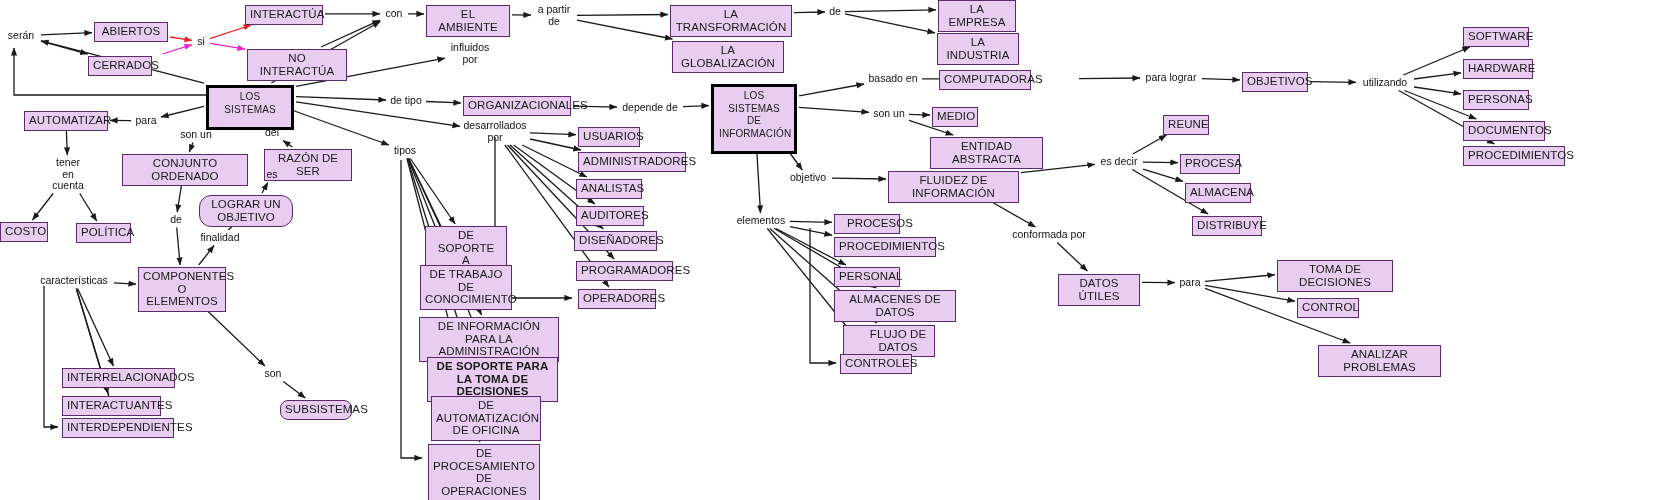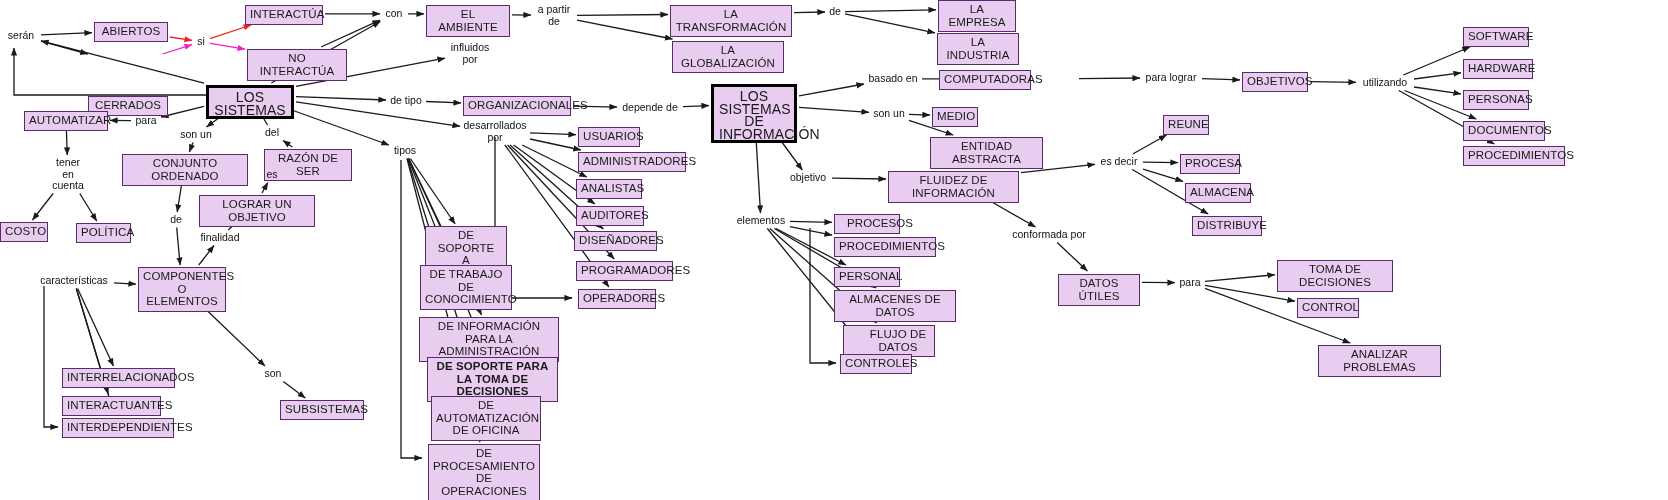--- a/index.html
+++ b/index.html
@@ -15,22 +15,22 @@
     font-size:11.5px;
     line-height:12.5px;
     text-align:center;
     box-sizing:border-box;
     padding:2px 4px 3px 4px;
     white-space:pre-line;
     letter-spacing:0.1px;
   }
   .node.main{
     border:3px solid #000000;
-    font-size:14px;
-    padding:3px 5px 0 5px;
+    font-size:10px;
+    padding:3px 5px 11px 5px;
   }
   .lbl{
     position:absolute;
     font-size:10.5px;
     line-height:11.5px;
     color:#111111;
     text-align:center;
     white-space:pre-line;
     background:transparent;
   }
@@ -144,42 +144,42 @@
         <line x1="767.3" y1="228.5" x2="867.1" y2="352.0" stroke="#1a1a1a" stroke-width="1.3" marker-end="url(#ah-dark)"></line>
         <polyline points="206,95 14,95 14,48" fill="none" stroke="#1a1a1a" stroke-width="1.3" marker-end="url(#ah-dark)"></polyline>
         <polyline points="495,137 495,298 572,298" fill="none" stroke="#1a1a1a" stroke-width="1.3" marker-end="url(#ah-dark)"></polyline>
         <polyline points="401,160 401,458 422,458" fill="none" stroke="#1a1a1a" stroke-width="1.3" marker-end="url(#ah-dark)"></polyline>
         <polyline points="810,228 810,363 836,363" fill="none" stroke="#1a1a1a" stroke-width="1.3" marker-end="url(#ah-dark)"></polyline>
         <polyline points="44,286 44,427 58,427" fill="none" stroke="#1a1a1a" stroke-width="1.3" marker-end="url(#ah-dark)"></polyline>
       </g>
   </svg>
   <div id="node-layer">
       <div class="node" style="left: 94px; top: 22px; width: 74px; min-height: 18px;">ABIERTOS</div>
-      <div class="node" style="left: 88px; top: 56px; width: 80px; min-height: 18px; margin-top: 40px;">CERRADOS</div>
+      <div class="node" style="left: 88px; top: 56px; width: 64px; min-height: 18px;">CERRADOS</div>
       <div class="node" style="left: 245px; top: 5px; width: 78px; min-height: 18px;">INTERACTÚA</div>
       <div class="node" style="left: 247px; top: 49px; width: 100px; min-height: 18px;">NO INTERACTÚA</div>
       <div class="node main" style="left: 206px; top: 85px; width: 88px; min-height: 20px;">LOS SISTEMAS</div>
       <div class="node" style="left: 426px; top: 5px; width: 84px; min-height: 18px;">EL AMBIENTE</div>
       <div class="node" style="left: 670px; top: 5px; width: 122px; min-height: 18px;">LA TRANSFORMACIÓN</div>
       <div class="node" style="left: 672px; top: 41px; width: 112px; min-height: 18px;">LA GLOBALIZACIÓN</div>
       <div class="node" style="left: 938px; top: 0px; width: 78px; min-height: 18px;">LA EMPRESA</div>
       <div class="node" style="left: 937px; top: 33px; width: 82px; min-height: 18px;">LA INDUSTRIA</div>
       <div class="node" style="left: 24px; top: 111px; width: 84px; min-height: 18px;">AUTOMATIZAR</div>
       <div class="node" style="left: 0px; top: 222px; width: 48px; min-height: 18px;">COSTO</div>
       <div class="node" style="left: 76px; top: 223px; width: 55px; min-height: 18px;">POLÍTICA</div>
       <div class="node" style="left: 122px; top: 154px; width: 126px; min-height: 18px;">CONJUNTO ORDENADO</div>
       <div class="node" style="left: 264px; top: 149px; width: 88px; min-height: 18px;">RAZÓN DE SER</div>
-      <div class="node" style="left: 199px; top: 195px; width: 116px; min-height: 18px;">LOGRAR UN OBJETIVO</div>
+      <div class="node" style="left: 199px; top: 195px; width: 94px; min-height: 18px; border-radius: 12px;">LOGRAR UN OBJETIVO</div>
       <div class="node" style="left: 138px; top: 267px; width: 88px; min-height: 39px;">COMPONENTES
 O
 ELEMENTOS</div>
       <div class="node" style="left: 62px; top: 368px; width: 113px; min-height: 18px;">INTERRELACIONADOS</div>
       <div class="node" style="left: 62px; top: 396px; width: 99px; min-height: 18px;">INTERACTUANTES</div>
       <div class="node" style="left: 62px; top: 418px; width: 112px; min-height: 18px;">INTERDEPENDIENTES</div>
-      <div class="node" style="left: 280px; top: 400px; width: 84px; min-height: 18px;">SUBSISTEMAS</div>
+      <div class="node" style="left: 280px; top: 400px; width: 72px; min-height: 18px; border-radius: 8px;">SUBSISTEMAS</div>
       <div class="node" style="left: 463px; top: 96px; width: 108px; min-height: 18px;">ORGANIZACIONALES</div>
       <div class="node" style="left: 578px; top: 127px; width: 62px; min-height: 17px;">USUARIOS</div>
       <div class="node" style="left: 578px; top: 152px; width: 108px; min-height: 17px;">ADMINISTRADORES</div>
       <div class="node" style="left: 576px; top: 179px; width: 66px; min-height: 17px;">ANALISTAS</div>
       <div class="node" style="left: 576px; top: 206px; width: 68px; min-height: 17px;">AUDITORES</div>
       <div class="node" style="left: 574px; top: 231px; width: 83px; min-height: 17px;">DISEÑADORES</div>
       <div class="node" style="left: 576px; top: 261px; width: 97px; min-height: 17px;">PROGRAMADORES</div>
       <div class="node" style="left: 578px; top: 289px; width: 78px; min-height: 17px;">OPERADORES</div>
       <div class="node" style="left: 425px; top: 226px; width: 82px; min-height: 28px;">DE SOPORTE
 A EJECUTIVOS</div>

